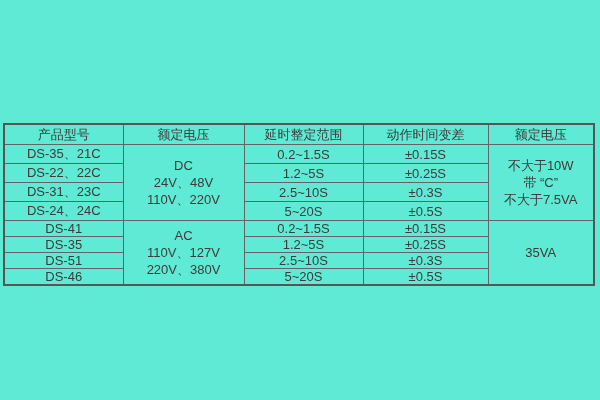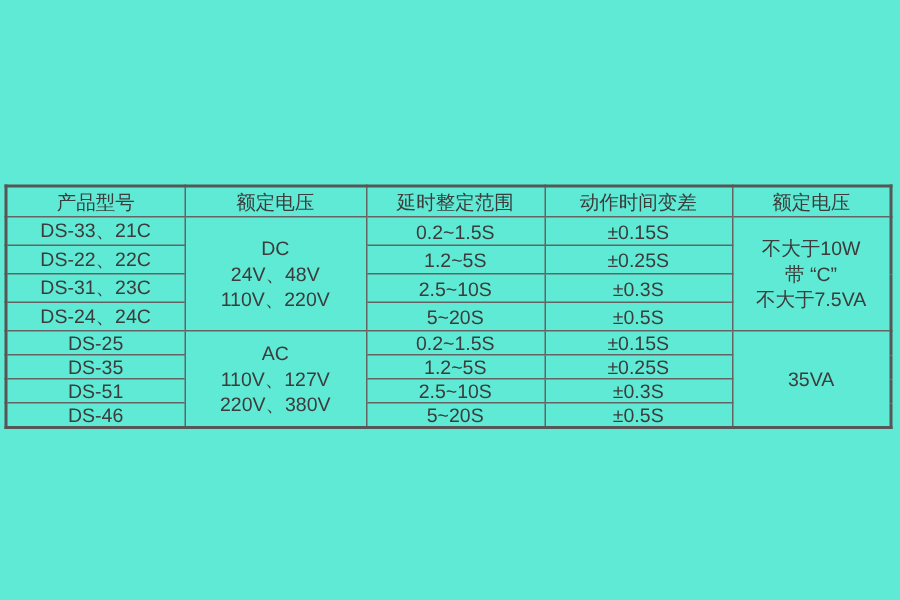--- a/index.html
+++ b/index.html
@@ -71,21 +71,21 @@
         <th>产品型号</th>
         <th>额定电压</th>
         <th>延时整定范围</th>
         <th>动作时间变差</th>
         <th>额定电压</th>
       </tr>
     </thead>
     <tbody>
 
       <tr>
-        <td>DS-33、21C</td>
+        <td>DS-35、21C</td>
         <td rowspan="4">
           <span class="line">DC</span>
           <span class="line">24V、48V</span>
           <span class="line">110V、220V</span>
         </td>
         <td>0.2~1.5S</td>
         <td>±0.15S</td>
         <td rowspan="4">
           <span class="line">不大于10W</span>
           <span class="line">带 “C”</span>
@@ -102,21 +102,21 @@
         <td>2.5~10S</td>
         <td>±0.3S</td>
       </tr>
       <tr>
         <td>DS-24、24C</td>
         <td>5~20S</td>
         <td>±0.5S</td>
       </tr>
 
       <tr>
-        <td>DS-25</td>
+        <td>DS-41</td>
         <td rowspan="4">
           <span class="line">AC</span>
           <span class="line">110V、127V</span>
           <span class="line">220V、380V</span>
         </td>
         <td>0.2~1.5S</td>
         <td>±0.15S</td>
         <td rowspan="4">
           <span class="line">35VA</span>
         </td>

